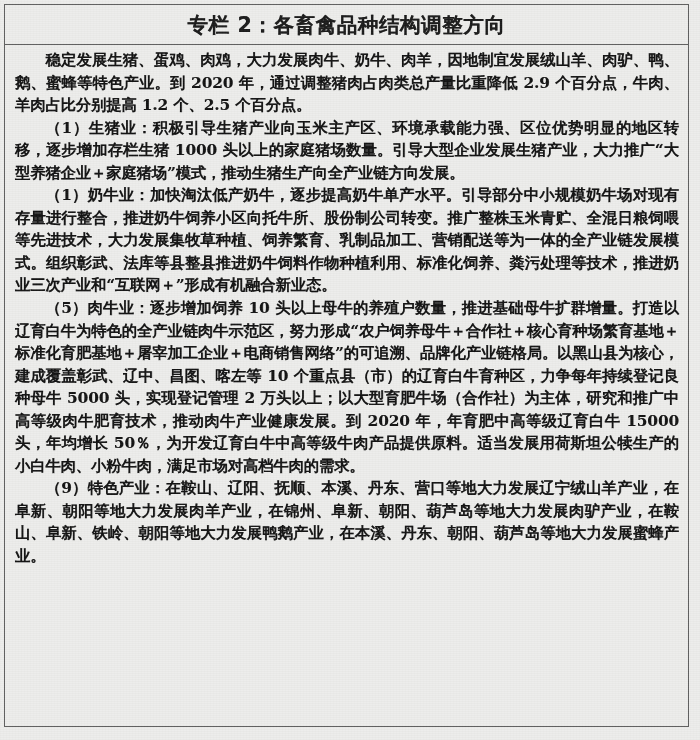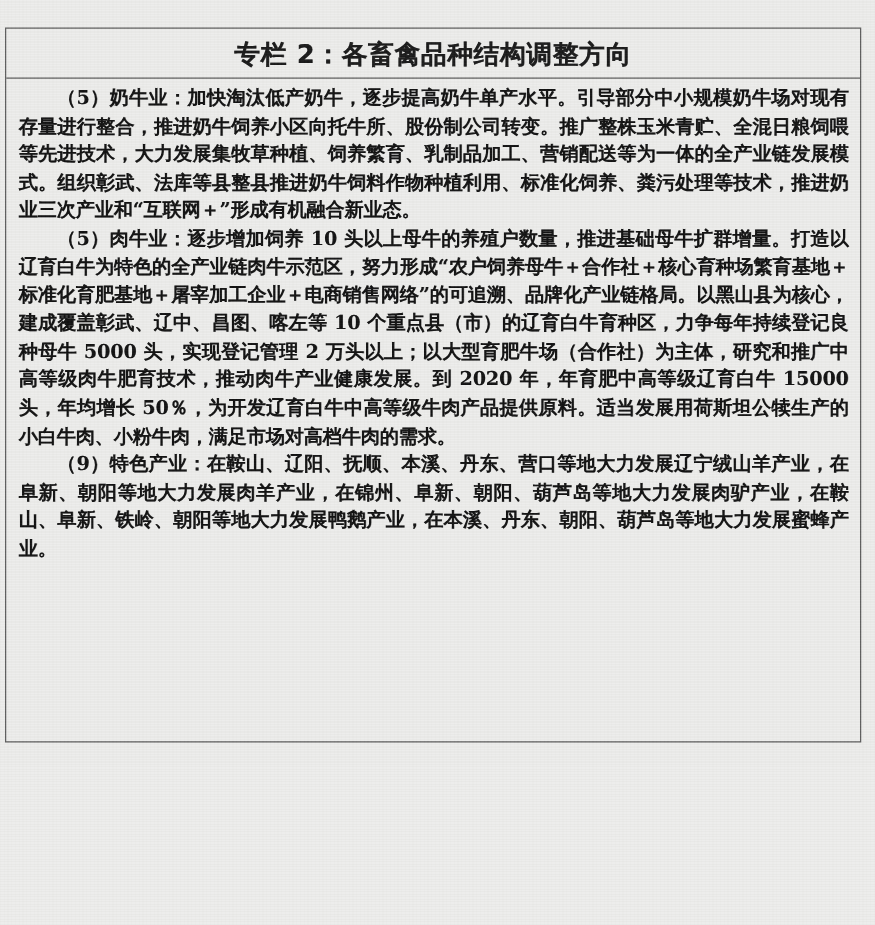--- a/index.html
+++ b/index.html
@@ -22,23 +22,23 @@
     pointer-events: none;
     background-image:
       repeating-linear-gradient(0deg, rgba(0,0,0,0.020) 0px, rgba(0,0,0,0.020) 1px, rgba(255,255,255,0.028) 1px, rgba(255,255,255,0.028) 2px),
       repeating-linear-gradient(90deg, rgba(0,0,0,0.013) 0px, rgba(0,0,0,0.013) 1px, rgba(255,255,255,0.02) 1px, rgba(255,255,255,0.02) 3px);
     opacity: 0.85;
     z-index: 5;
   }
   .panel {
     position: absolute;
     left: 4px;
-    top: 22px;
+    top: 4px;
     width: 685px;
-    height: 572px;
+    height: 723px;
     border: 1.4px solid #5d5d5d;
     box-sizing: border-box;
     background: transparent;
     z-index: 2;
   }
   .title-bar {
     height: 40px;
     border-bottom: 1.4px solid #5d5d5d;
     display: flex;
     align-items: center;
@@ -79,25 +79,27 @@
 <body>
 
 <div class="panel">
 
   <div class="title-bar">
     <div class="title-text">专栏 2：各畜禽品种结构调整方向</div>
   </div>
 
   <div class="body-area">
 
+    <p class="para indent">稳定发展生猪、蛋鸡、肉鸡，大力发展肉牛、奶牛、肉羊，因地制宜发展绒山羊、肉驴、鸭、鹅、蜜蜂等特色产业。到 2020 年，通过调整猪肉占肉类总产量比重降低 2.9 个百分点，牛肉、羊肉占比分别提高 1.2 个、2.5 个百分点。</p>
+
+    <p class="para indent">（1）生猪业：积极引导生猪产业向玉米主产区、环境承载能力强、区位优势明显的地区转移，逐步增加存栏生猪 1000 头以上的家庭猪场数量。引导大型企业发展生猪产业，大力推广“大型养猪企业＋家庭猪场”模式，推动生猪生产向全产业链方向发展。</p>
 
 
 
-
-    <p class="para indent">（5）奶牛业：加快淘汰低产奶牛，逐步提高奶牛单产水平。引导部分中小规模奶牛场对现有存量进行整合，推进奶牛饲养小区向托牛所、股份制公司转变。推广整株玉米青贮、全混日粮饲喂等先进技术，大力发展集牧草种植、饲养繁育、乳制品加工、营销配送等为一体的全产业链发展模式。组织彰武、法库等县整县推进奶牛饲料作物种植利用、标准化饲养、粪污处理等技术，推进奶业三次产业和“互联网＋”形成有机融合新业态。</p>
+    <p class="para indent">（1）奶牛业：加快淘汰低产奶牛，逐步提高奶牛单产水平。引导部分中小规模奶牛场对现有存量进行整合，推进奶牛饲养小区向托牛所、股份制公司转变。推广整株玉米青贮、全混日粮饲喂等先进技术，大力发展集牧草种植、饲养繁育、乳制品加工、营销配送等为一体的全产业链发展模式。组织彰武、法库等县整县推进奶牛饲料作物种植利用、标准化饲养、粪污处理等技术，推进奶业三次产业和“互联网＋”形成有机融合新业态。</p>
 
     <p class="para indent">（5）肉牛业：逐步增加饲养 10 头以上母牛的养殖户数量，推进基础母牛扩群增量。打造以辽育白牛为特色的全产业链肉牛示范区，努力形成“农户饲养母牛＋合作社＋核心育种场繁育基地＋标准化育肥基地＋屠宰加工企业＋电商销售网络”的可追溯、品牌化产业链格局。以黑山县为核心，建成覆盖彰武、辽中、昌图、喀左等 10 个重点县（市）的辽育白牛育种区，力争每年持续登记良种母牛 5000 头，实现登记管理 2 万头以上；以大型育肥牛场（合作社）为主体，研究和推广中高等级肉牛肥育技术，推动肉牛产业健康发展。到 2020 年，年育肥中高等级辽育白牛 15000 头，年均增长 50％，为开发辽育白牛中高等级牛肉产品提供原料。适当发展用荷斯坦公犊生产的小白牛肉、小粉牛肉，满足市场对高档牛肉的需求。</p>
 
     <p class="para indent">（9）特色产业：在鞍山、辽阳、抚顺、本溪、丹东、营口等地大力发展辽宁绒山羊产业，在阜新、朝阳等地大力发展肉羊产业，在锦州、阜新、朝阳、葫芦岛等地大力发展肉驴产业，在鞍山、阜新、铁岭、朝阳等地大力发展鸭鹅产业，在本溪、丹东、朝阳、葫芦岛等地大力发展蜜蜂产业。</p>
 
   </div>
 </div>
 
 <div class="paper-noise"></div>
 

